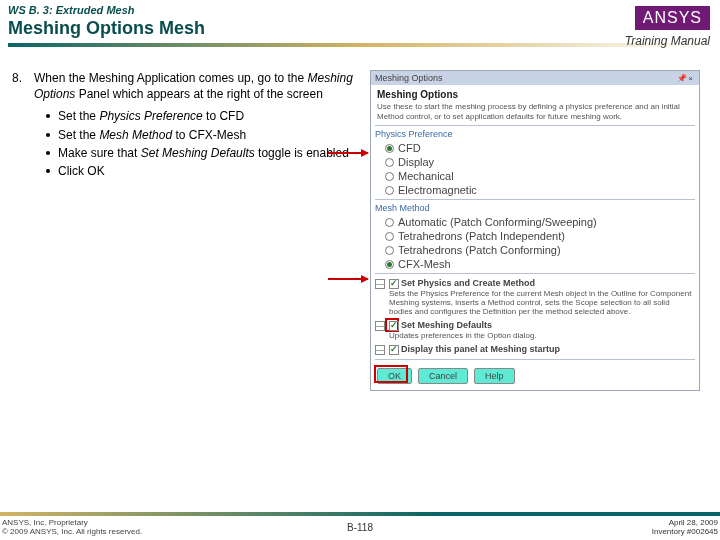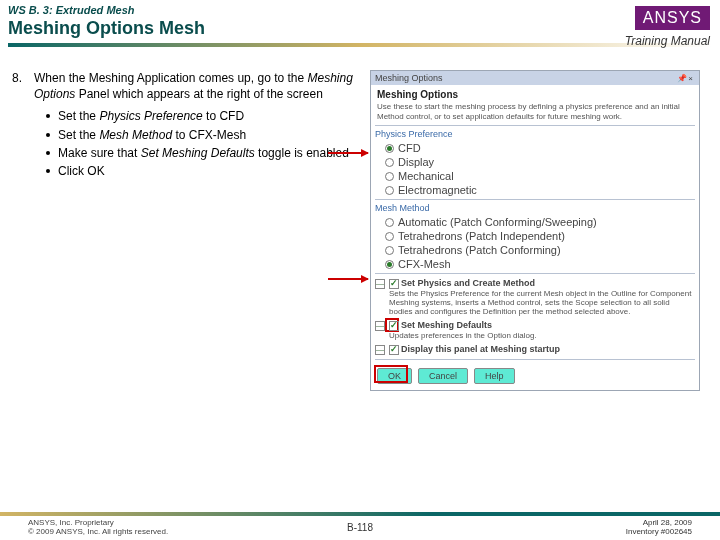--- a/index.html
+++ b/index.html
@@ -45,21 +45,21 @@
   .tog-desc { font-size:8px; color:#555; line-height:1.15; }
   .chk { width:10px; height:10px; border:1px solid #888; display:inline-block; vertical-align:middle; margin-right:2px; position:relative; }
   .chk.on::after{ content:'✓'; position:absolute; font-size:9px; left:0; top:-2px; color:#2a7a2a; }
   .red-box { position:absolute; border:2px solid #c00; width:14px; height:14px; }
 
   .btn-row { display:flex; gap:6px; padding:6px; }
   .btn { border:1px solid #888; background:#5eead4; font-size:9px; padding:2px 10px; border-radius:2px; }
 
   .footer { position:absolute; bottom:0; left:0; right:0; height:28px; }
   .footer-bar { height:4px; background:linear-gradient(to right, #d2b464 0%, #0a6666 60%, #0a6666 100%); }
-  .footer-row { display:flex; justify-content:space-between; align-items:center; font-size:8px; padding:2px 28px; color:#333; }
+  .footer-row { display:flex; justify-content:space-between; align-items:center; font-size:8px; padding:2px 2px; color:#333; }
   .footer-left { color:#444; }
   .footer-center { position:absolute; left:50%; transform:translateX(-50%); font-size:10px; }
   .footer-right { text-align:right; }
 </style>
 </head>
 <body>
 
 <div class="header">
   <div class="breadcrumb">WS B. 3: Extruded Mesh</div>
   <div class="title">Meshing Options Mesh</div>

